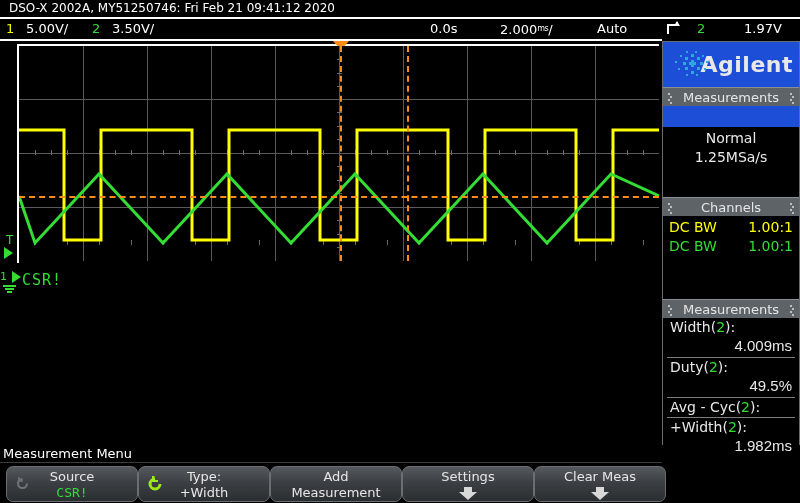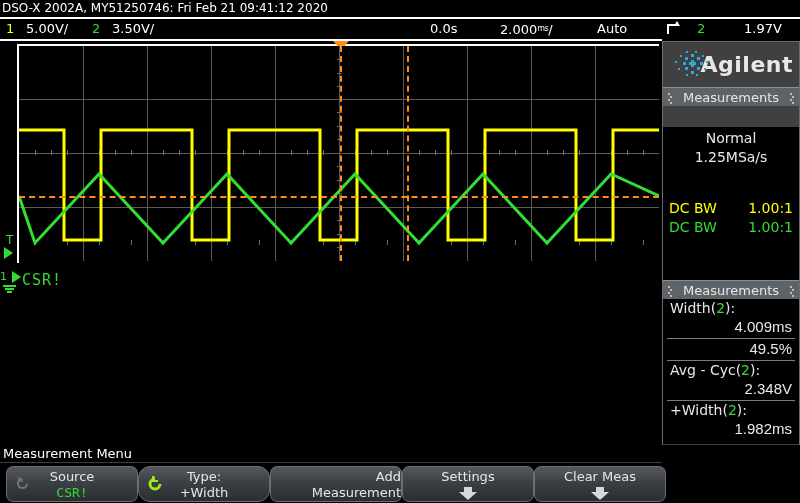--- a/index.html
+++ b/index.html
@@ -9,21 +9,21 @@
     font-family: "DejaVu Sans", sans-serif;
     overflow: hidden;
   }
   #app { position: relative; width: 800px; height: 503px; background: #000; }
 
   
   #titlebar {
     position: absolute; left: 0; top: 0; width: 800px; height: 17px;
     background: #000; color: #ffffff;
     font-size: 12px; line-height: 17px;
-    padding-left: 2px; white-space: nowrap;
+    padding-left: 9px; white-space: nowrap;
   }
   #titlebar-underline {
     position: absolute; left: 0; top: 17px; width: 800px; height: 2px;
     background: #ffffff;
   }
 
   
   #statusbar {
     position: absolute; left: 0; top: 19px; width: 800px; height: 20px;
     background: #000; color: #ffffff; font-size: 13px; line-height: 20px;
@@ -92,21 +92,21 @@
   #gnd-sym i { display:block; background:#33dd33; margin:1px auto; }
   #csr-label {
     position:absolute; left:22px; top:232px;
     color:#33dd33; font-size:15px; line-height:15px;
     font-family:"DejaVu Sans Mono", monospace; letter-spacing:1px;
   }
 
   
   #sidebar {
     position:absolute; left:662px; top:41px; width:138px; height:404px;
-    background:#404040;
+    background:#1d4ed8;
     border-top:1px solid #6a6d70; border-left:1px solid #6a6d70;
     border-right:1px solid #6a6d70;
   }
   #brand {
     position:relative; height:45px;
     display:flex; align-items:center; justify-content:flex-end;
     padding-right:6px;
   }
   #brand-text {
     color:#e8e8e8; font-size:22px; font-weight:bold; letter-spacing:0.5px;
@@ -351,20 +351,35 @@
           <i></i>
           <i></i>
           <i></i>
         </span>
     </div>
     <div class="panel-body" style="height:70px;margin-top:21px;">
       <div class="acq-line">Normal</div>
       <div class="acq-line">1.25MSa/s</div>
     </div>
 
+    <div class="panel-head">
+      <span class="grip l">
+          <i></i>
+          <i></i>
+          <i></i>
+          <i></i>
+        </span>
+      <span>Channels</span>
+      <span class="grip r">
+          <i></i>
+          <i></i>
+          <i></i>
+          <i></i>
+        </span>
+    </div>
     <div class="panel-body" style="height:83px;">
       <div class="chrow c1">
         <span>DC BW</span>
         <span>1.00:1</span>
       </div>
       <div class="chrow c2">
         <span>DC BW</span>
         <span>1.00:1</span>
       </div>
     </div>
@@ -385,26 +400,26 @@
         </span>
     </div>
     <div class="panel-body" style="padding-top:0;">
 
       <div class="meas-item">
         <div class="meas-name"><span>Width</span>(<span class="src">2</span>):</div>
         <div class="meas-val">4.009ms</div>
       </div>
 
       <div class="meas-item">
+        <div class="meas-name"><span>Duty</span>(<span class="src">2</span>):</div>
         <div class="meas-val">49.5%</div>
       </div>
 
       <div class="meas-item">
         <div class="meas-name"><span>Avg - Cyc</span>(<span class="src">2</span>):</div>
-        <div class="meas-val">2.348V</div>
       </div>
 
       <div class="meas-item">
         <div class="meas-name"><span>+Width</span>(<span class="src">2</span>):</div>
         <div class="meas-val">1.982ms</div>
       </div>
 
     </div>
   </div>
 
@@ -417,32 +432,32 @@
       <span class="sk-icon dim">
         <svg width="15" height="15" viewBox="0 0 15 15">
             <path d="M12 7.5 A4.5 4.5 0 1 1 7.5 3" stroke="#6f7478" stroke-width="2" fill="none"></path>
             <path d="M4 1 L4 5 L8 5" stroke="#6f7478" stroke-width="1.6" fill="none"></path>
           </svg>
       </span>
       <div class="sk-l1">Source</div>
       <div class="sk-l2 green">CSR!</div>
     </div>
 
-    <div class="softkey" style="left:138px;border-radius:12px;">
+    <div class="softkey" style="left:138px;">
       <span class="sk-icon green">
         <svg width="16" height="16" viewBox="0 0 16 16">
             <path d="M13 8 A5 5 0 1 1 8 3" stroke="#9ee81e" stroke-width="3" fill="none"></path>
             <path d="M5 0 L5 6 L11 6 L11 4 L7.5 4 L7.5 0 Z" fill="#9ee81e"></path>
           </svg>
       </span>
       <div class="sk-l1">Type:</div>
       <div class="sk-l2">+Width</div>
     </div>
 
-    <div class="softkey" style="left:270px;text-align:right;">
+    <div class="softkey" style="left:270px;">
       <div class="sk-l1">Add</div>
       <div class="sk-l2">Measurement</div>
     </div>
 
     <div class="softkey" style="left:534px;">
       <div class="sk-l1">Clear Meas</div>
       <div class="sk-arrow-stem"></div>
       <div class="sk-arrow"></div>
     </div>
 

